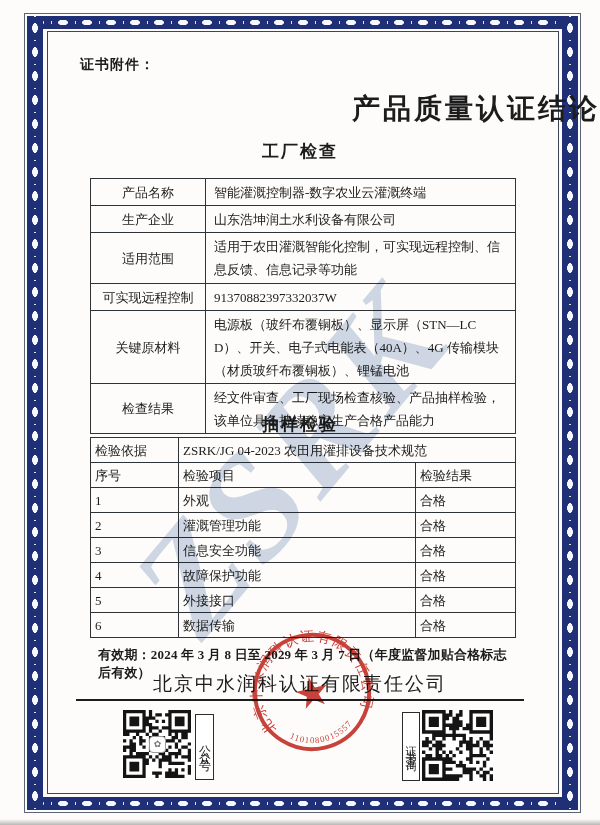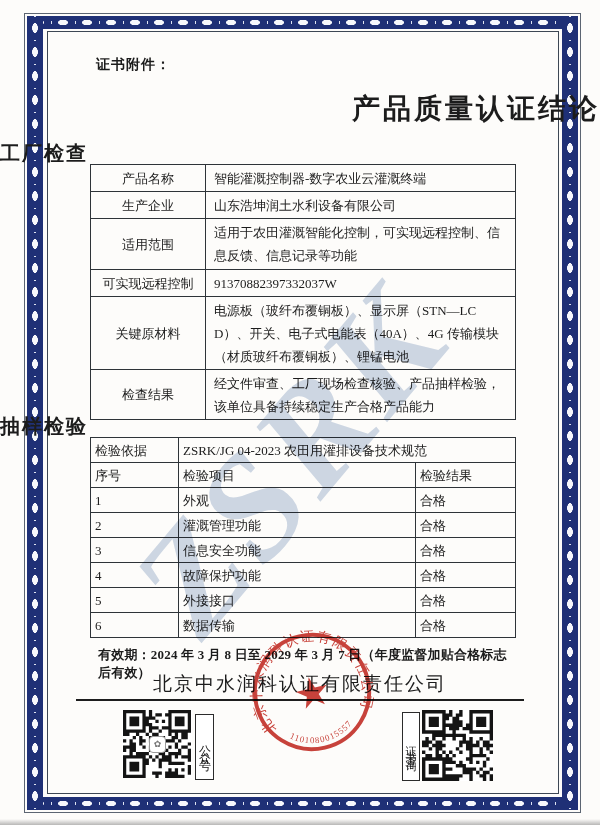--- a/index.html
+++ b/index.html
@@ -29,32 +29,32 @@
     width:16px; top:16px; bottom:15px;
     background-image:
       radial-gradient(ellipse 4.5px 8px at 8px 12px, #f7f8fc 58%, rgba(247,248,252,0) 66%),
       radial-gradient(circle 1.7px at 8px 0px, #dfe4f2 70%, rgba(223,228,242,0) 78%);
     background-size:16px 24px;
   }
   .band.top{top:16px;} .band.bottom{bottom:15px;}
   .band.left{left:27px;} .band.right{right:22px;}
 
   
-  .attachment{position:absolute; left:96px; top:56px; font-size:14px; font-weight:700; letter-spacing:1px;}
+  .attachment{position:absolute; left:80px; top:56px; font-size:14px; font-weight:700; letter-spacing:1px;}
   .doc-title{
     position:absolute; left:0; right:0; top:90px; text-align:right;
     font-family:"Liberation Sans","DejaVu Sans",sans-serif;
     font-size:28px; font-weight:700; letter-spacing:3px;
   }
-  .sec-title{position:absolute; left:0; right:0; text-align:left; font-size:20px; font-weight:700; letter-spacing:2px;}
+  .sec-title{position:absolute; left:0; right:0; text-align:center; font-size:17px; font-weight:700; letter-spacing:2px;}
   .sec1{top:140px;} .sec2{top:413px;}
 
   
   table{border-collapse:collapse; table-layout:fixed; position:absolute; left:90px; width:425px; background:transparent;}
-  .t1{top:164px;} .t2{top:437px;}
+  .t1{top:178px;} .t2{top:437px;}
   td{border:1px solid #2e3338; font-size:13px; padding:1px 4px; vertical-align:middle; word-break:break-all;}
   .t1 td{line-height:23px;}
   .t2 td{line-height:21px; height:22px; text-align:left;}
   td.lab{text-align:center; font-weight:400;}
   td.val{text-align:left; padding-left:8px;}
   .t1 tr.r1 td,.t1 tr.r2 td,.t1 tr.r4 td{height:24px;}
   .t1 tr.r3 td{height:48px;} .t1 tr.r5 td{height:70px;} .t1 tr.r6 td{height:47px;}
 
   .validity{position:absolute; left:98px; top:646px; width:420px; font-size:13px; font-weight:700; letter-spacing:.2px;}
   .company{position:absolute; left:0; right:0; top:671px; text-align:center; font-size:19px; letter-spacing:2px; font-weight:400;}

